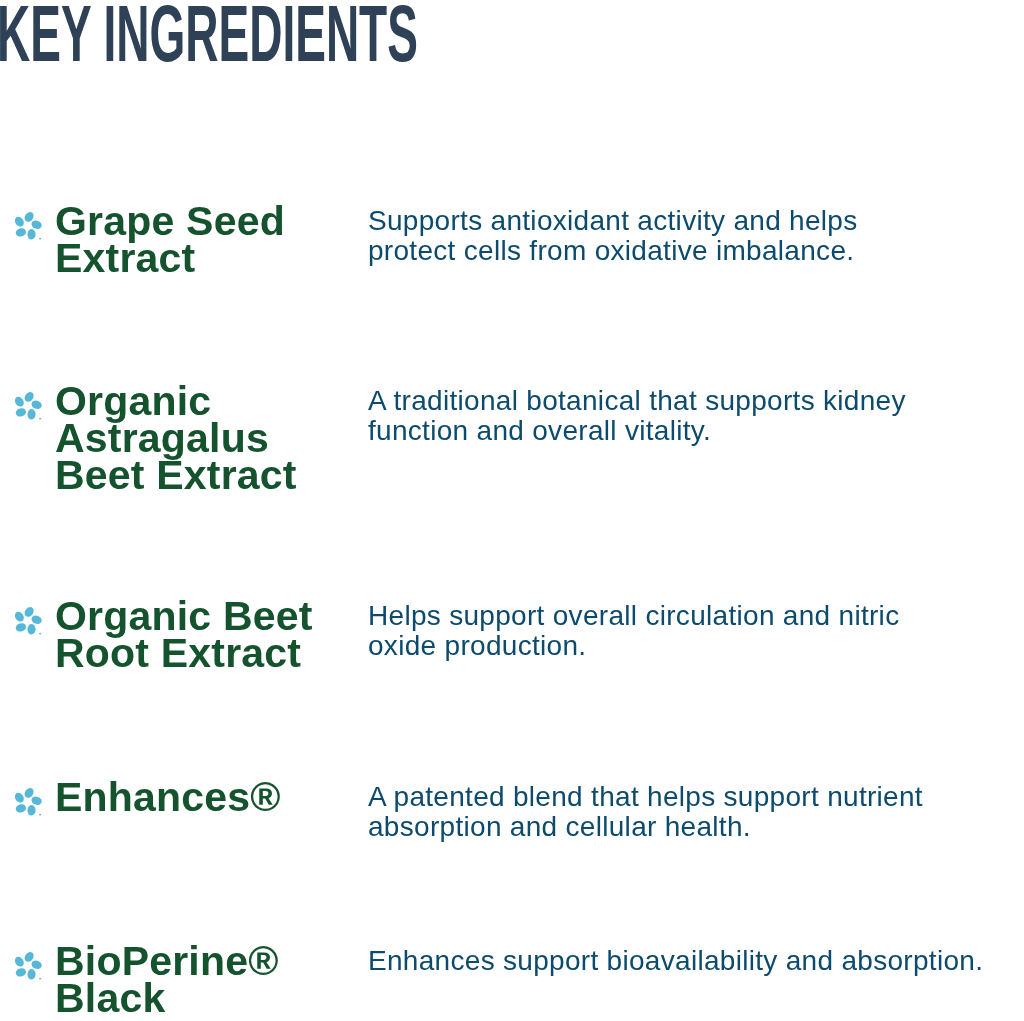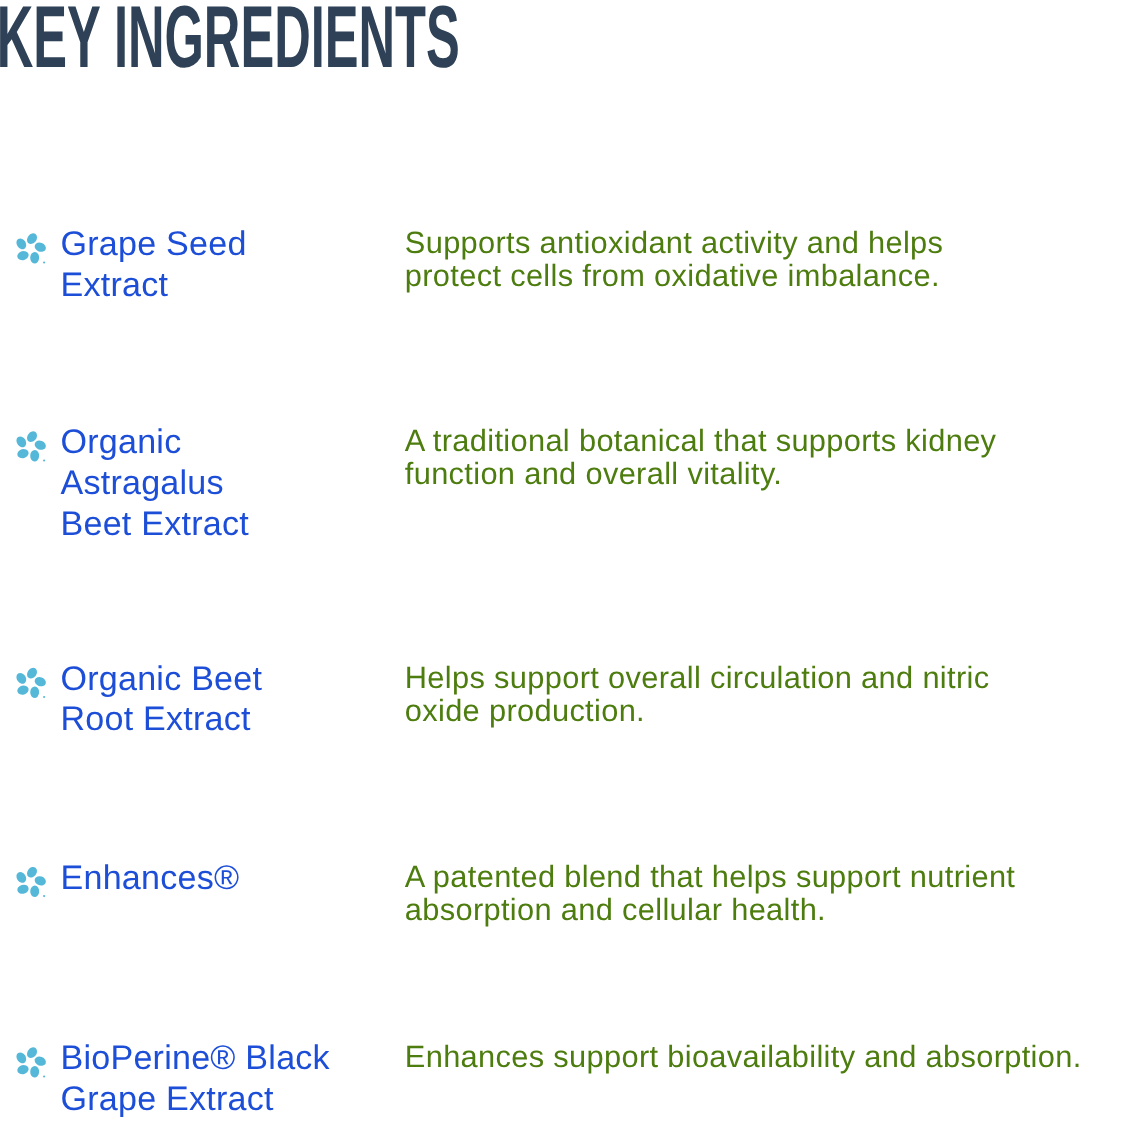--- a/index.html
+++ b/index.html
@@ -42,36 +42,36 @@
     left: 12px;
     top: 7px;
     width: 31px;
     height: 33px;
   }
   .ingredient-name {
     position: absolute;
     left: 55px;
     top: 0;
     width: 310px;
-    font-size: 31px;
-    font-weight: 400;
+    font-size: 41px;
+    font-weight: 700;
     line-height: 37px;
-    color: #1d4ed8;
+    color: #14532d;
     letter-spacing: 0.2px;
     white-space: pre-line;
   }
   .ingredient-description {
     position: absolute;
     left: 368px;
     top: 3px;
     width: 656px;
     font-size: 28px;
     font-weight: 300;
     line-height: 30px;
-    color: #4d7c0f;
+    color: #0c4a6e;
     letter-spacing: 0.3px;
     white-space: pre-line;
   }
 </style>
 </head>
 <body>
 
 <div class="page-title">KEY INGREDIENTS</div>
 
 <div class="ingredient-row row-1">

